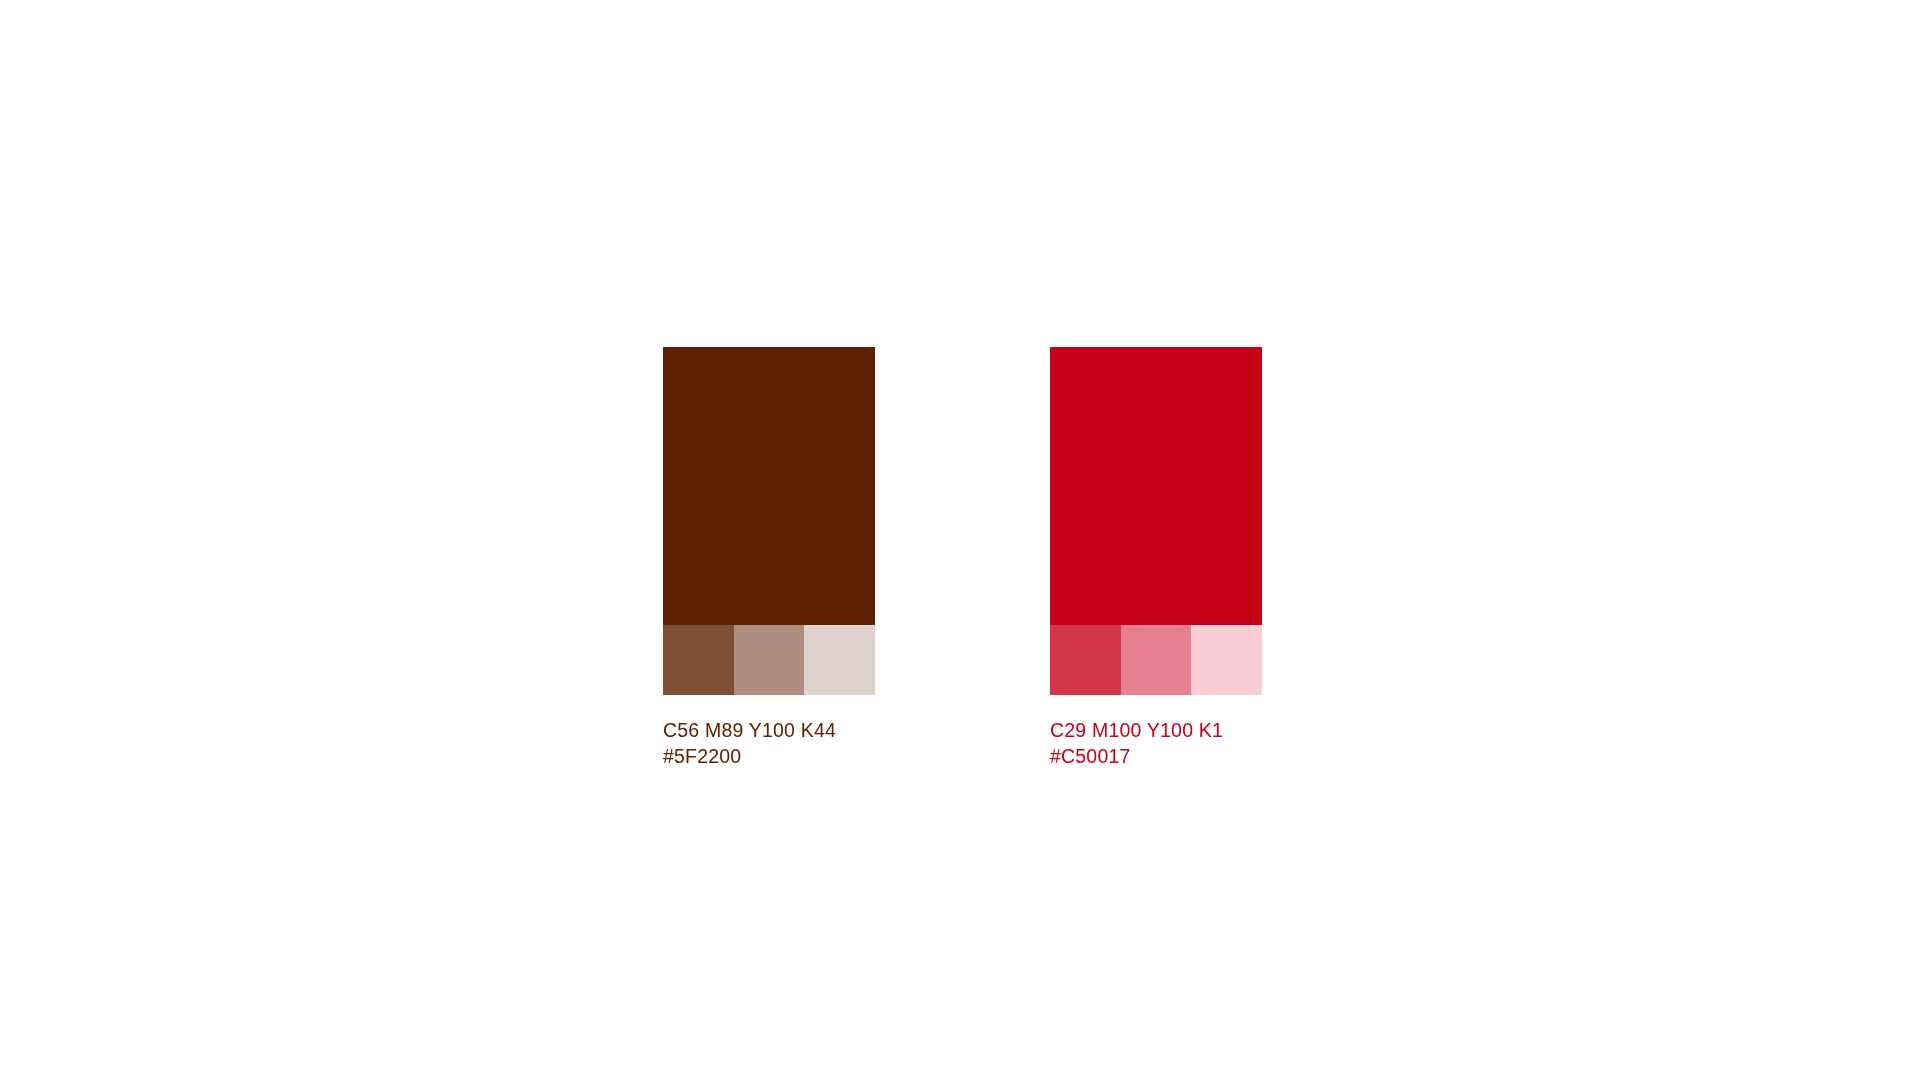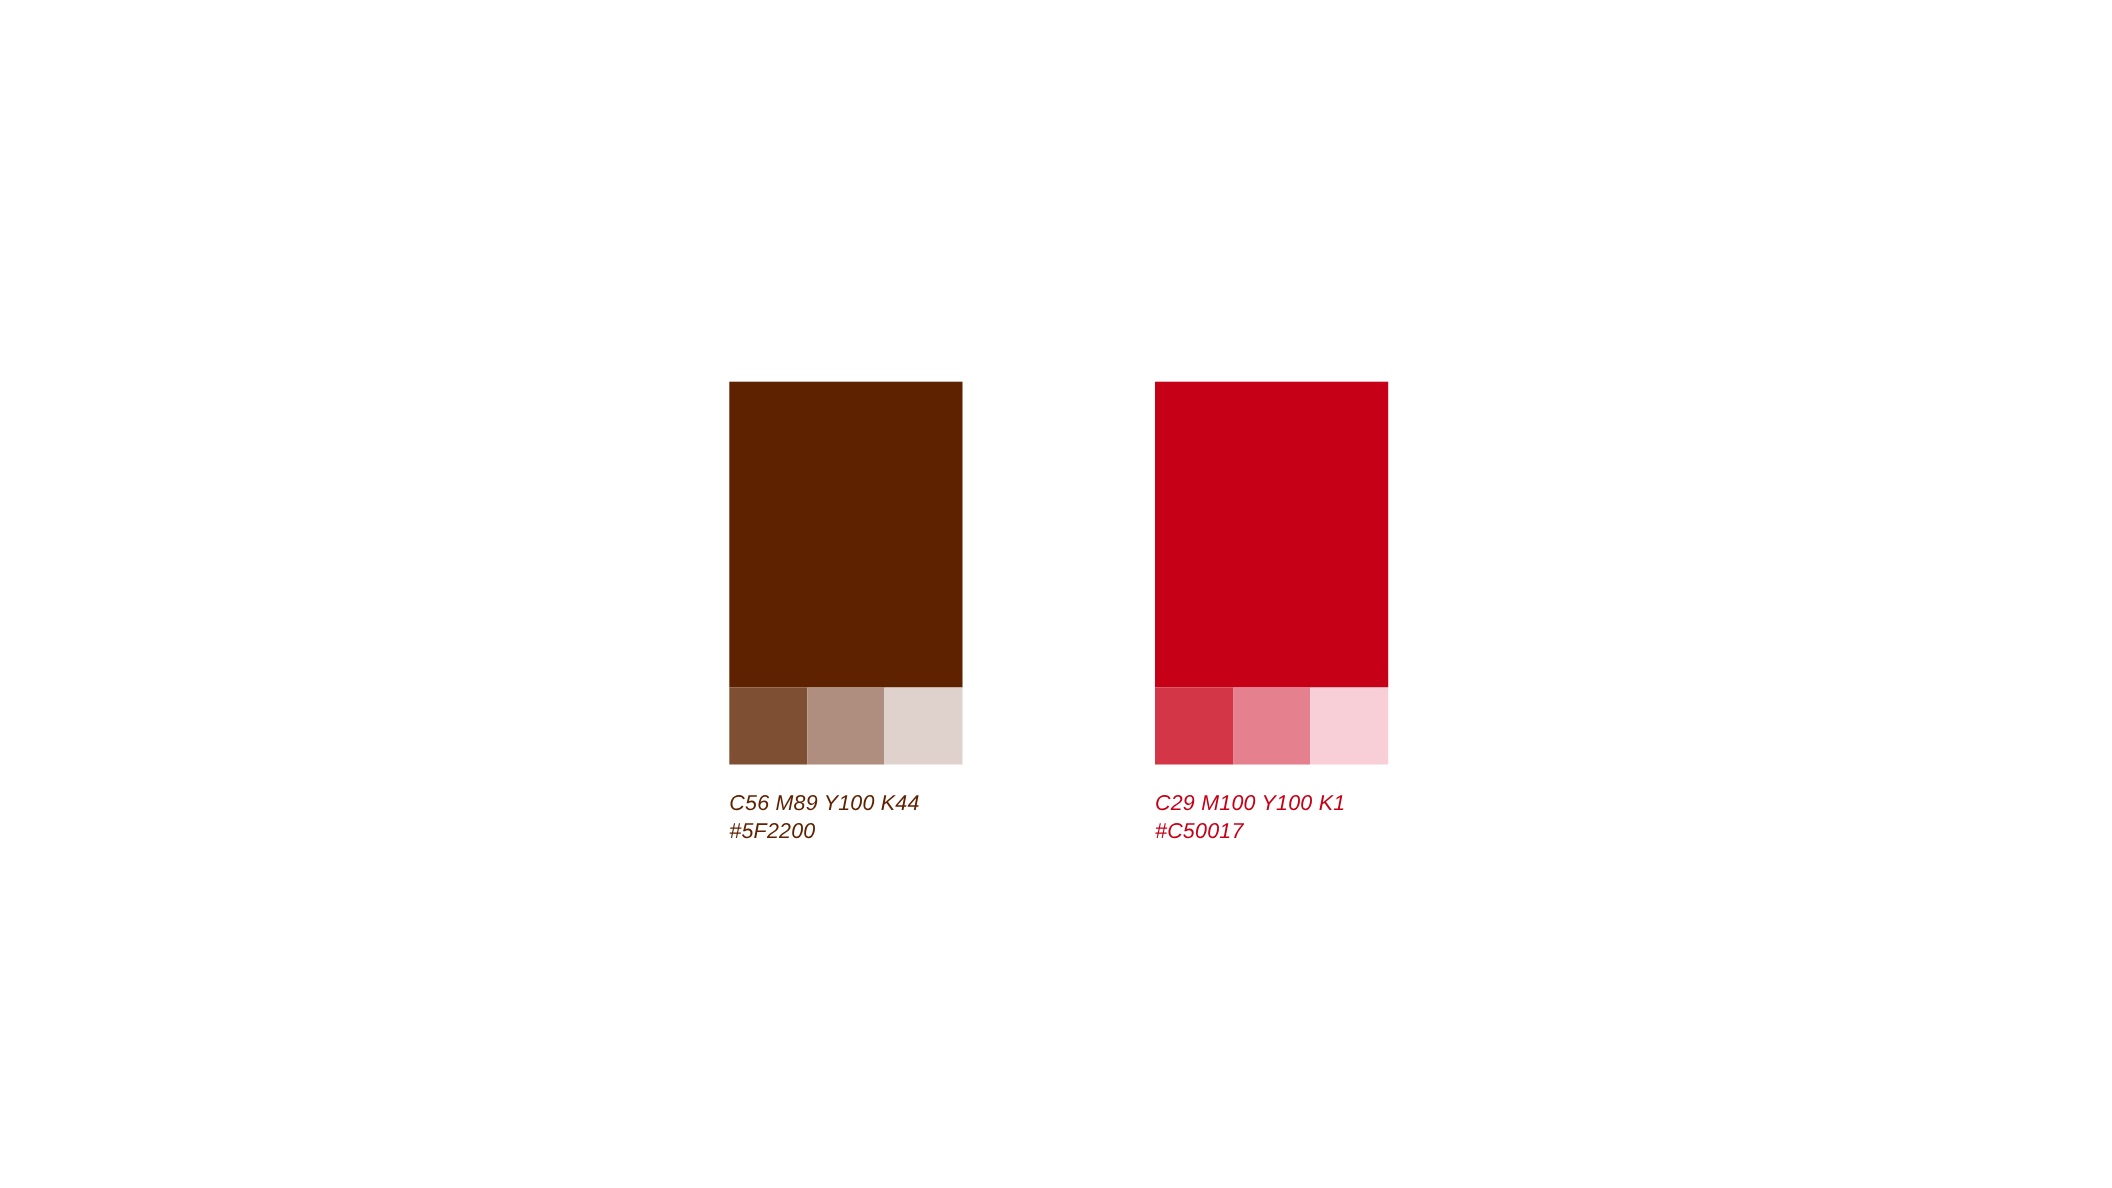--- a/index.html
+++ b/index.html
@@ -15,21 +15,20 @@
   #palette-board {
     position: relative;
     width: 1920px;
     height: 1080px;
     background: #ffffff;
   }
 
   .swatch-group {
     position: absolute;
     width: 212px;
-    font-style: italic;
   }
 
   .swatch-block {
     width: 212px;
     height: 278px;
     display: block;
   }
 
   .tint-strip {
     width: 212px;

